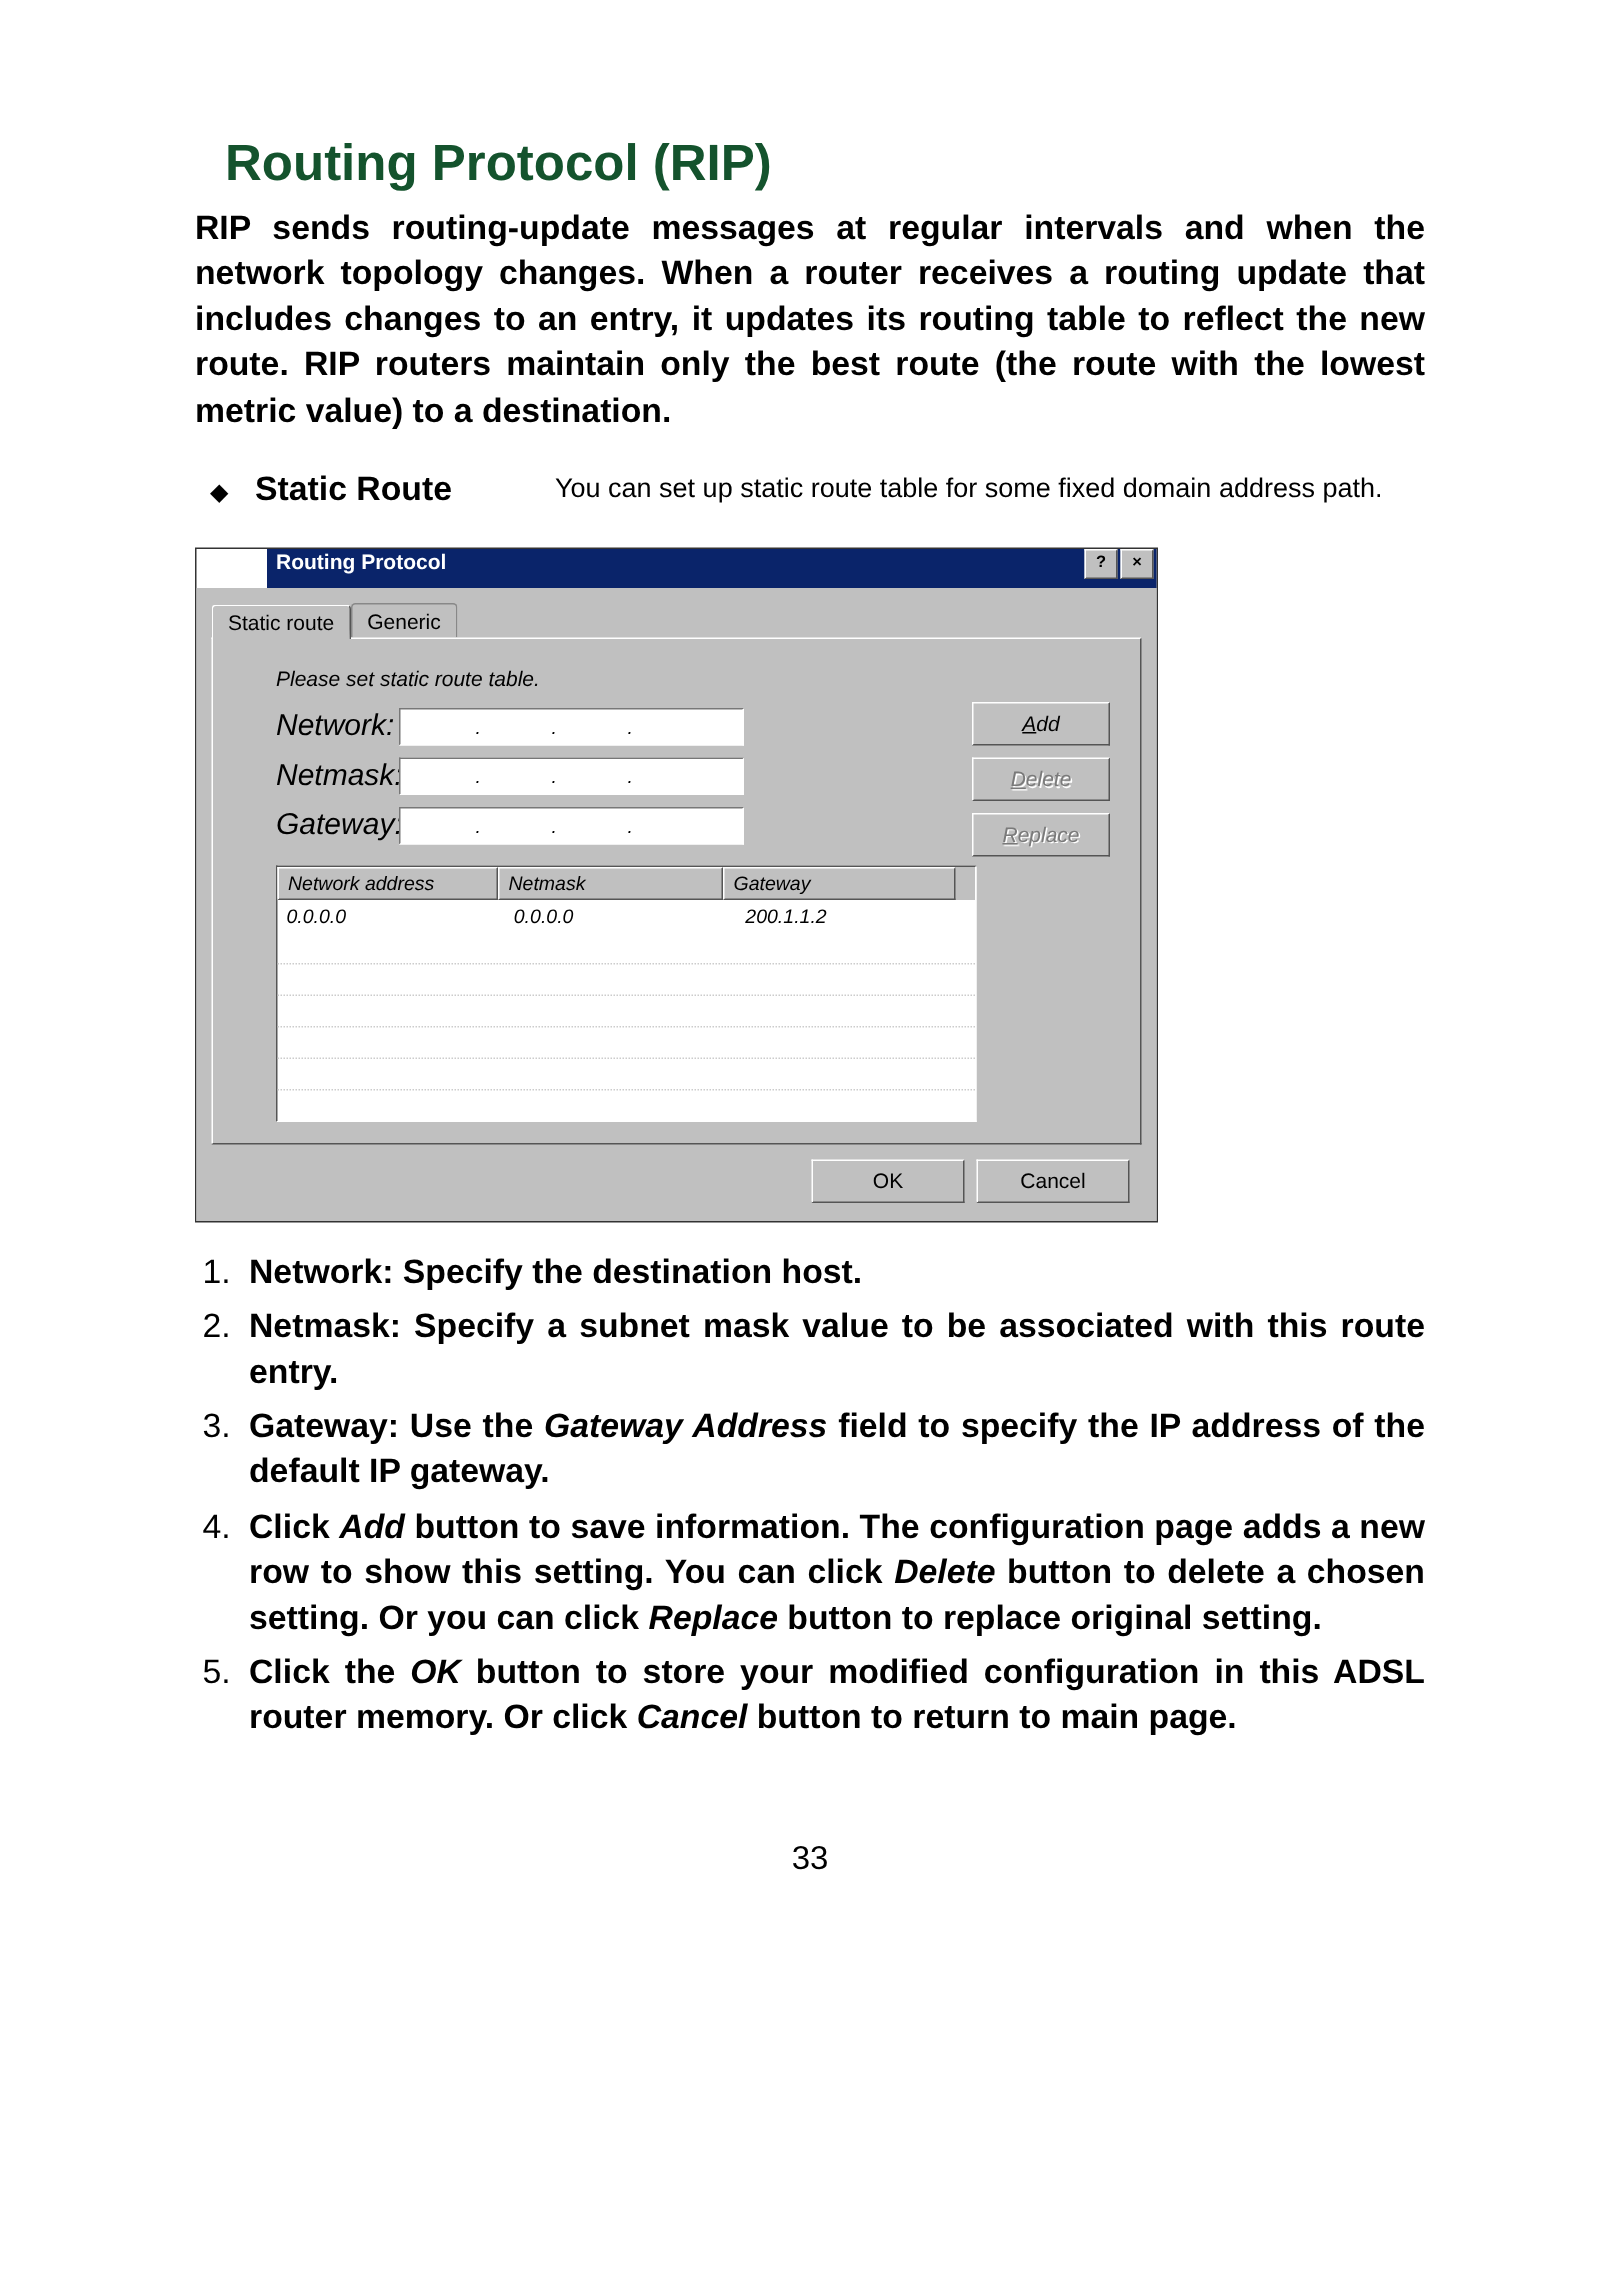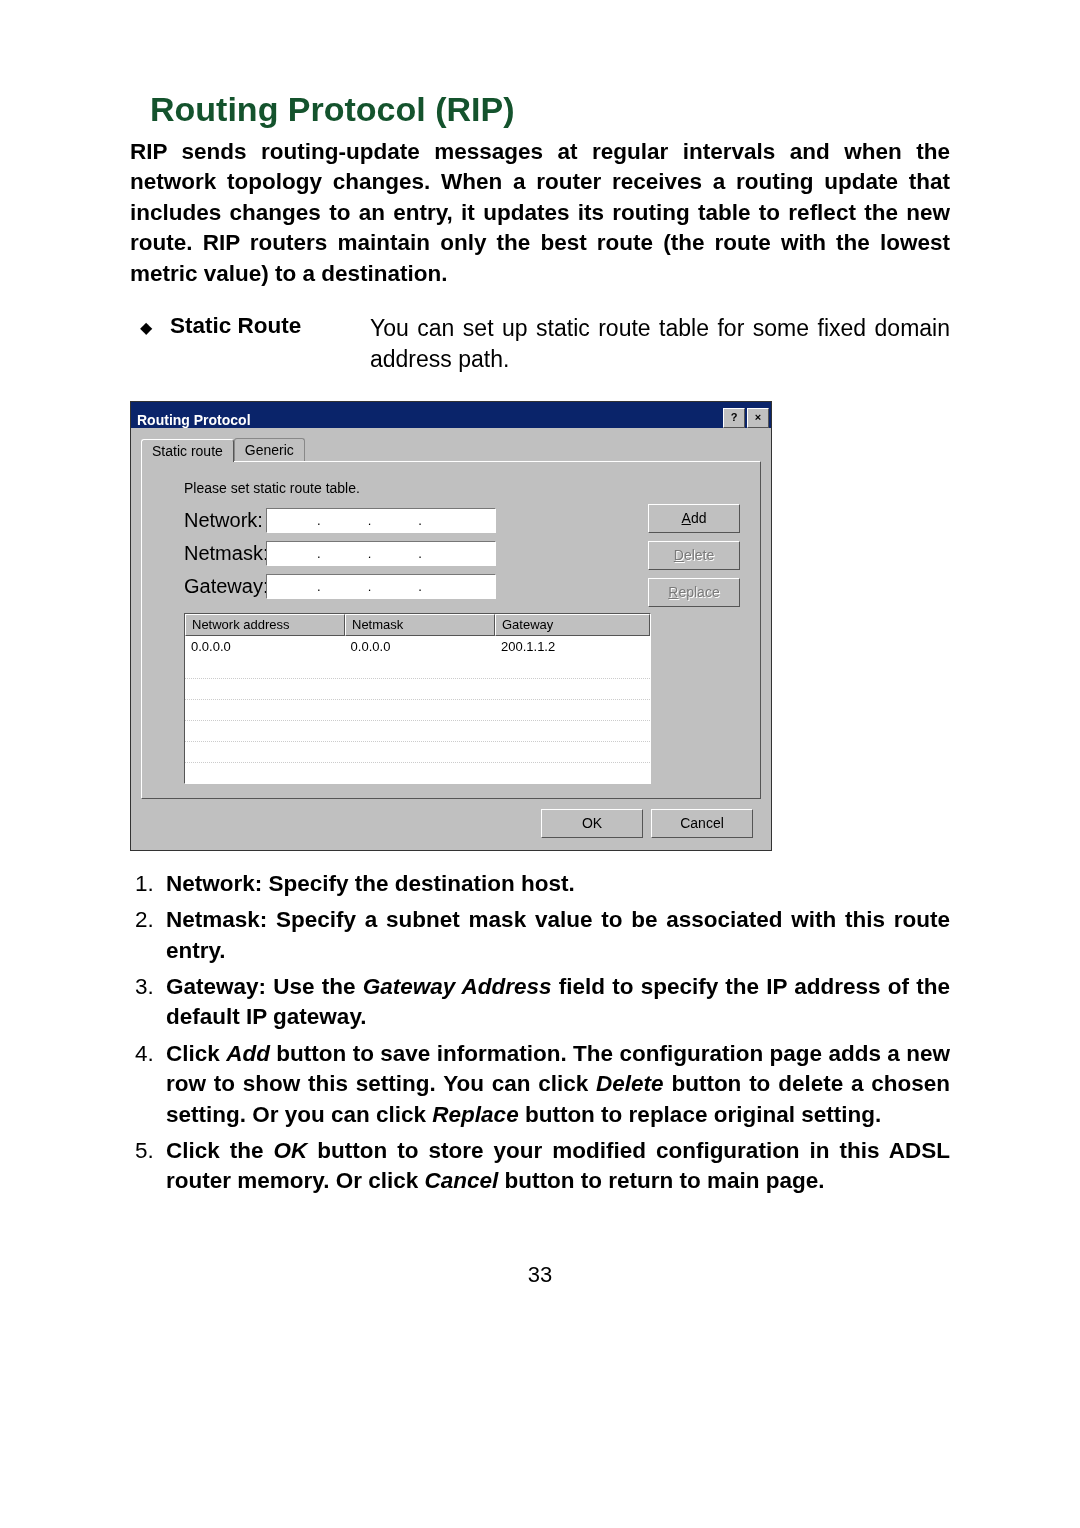--- a/index.html
+++ b/index.html
@@ -36,40 +36,41 @@
     padding-top: 5px;
     padding-left: 10px;
   }
   .bullet-label {
     flex: 0 0 200px;
     font-weight: bold;
     font-size: 22.5px;
   }
   .bullet-desc {
     flex: 1;
-    font-size: 23px;
+    font-size: 18px;
     text-align: justify;
     line-height: 1.35;
   }
   
   .dialog {
     width: 640px;
     margin: 0 0 18px 0;
     border: 1px solid #333;
     font-family: Tahoma, Arial, sans-serif;
   }
   .dialog-title {
     background: #0a246a;
     color: #fff;
     display: flex;
-    align-items: flex-end;
+    align-items: flex-start;
     height: 26px;
     padding: 0 2px 0 6px;
     font-size: 14px;
     font-weight: bold;
+    margin-left: 47px;
   }
   .dialog-title-text { flex: 1; }
   .dialog-title-buttons { display: flex; gap: 2px; }
   .title-btn {
     width: 20px;
     height: 18px;
     background: #c0c0c0;
     border: 1px solid #fff;
     border-right-color: #555;
     border-bottom-color: #555;
@@ -104,20 +105,21 @@
     top: 1px;
     z-index: 2;
   }
   .tab-panel {
     border: 1px solid #fff;
     border-right-color: #555;
     border-bottom-color: #555;
     padding: 18px 14px 14px 18px;
     font-size: 14px;
     position: relative;
+    font-style: italic;
   }
   .instr {
     margin: 0 0 12px 24px;
     font-size: 14px;
   }
   .field-row {
     display: flex;
     align-items: center;
     margin: 0 0 8px 24px;
     gap: 8px;
@@ -194,21 +196,21 @@
   .list-head-row .list-cell {
     border: 1px solid #fff;
     border-right-color: #555;
     border-bottom-color: #555;
     background: #c0c0c0;
     height: 22px;
     display: flex;
     align-items: center;
     box-sizing: border-box;
   }
-  .c1 { width: 160px; }
+  .c1 { width: 147px; }
   .c2 { width: 150px; }
   .c3 { width: 155px; }
   .list-empty-rows .list-body-row {
     border-bottom: 1px dotted #ccc;
     height: 20px;
   }
   .list-empty-rows .list-body-row:last-child { border-bottom: none; }
   .dialog-footer {
     display: flex;
     justify-content: flex-end;

